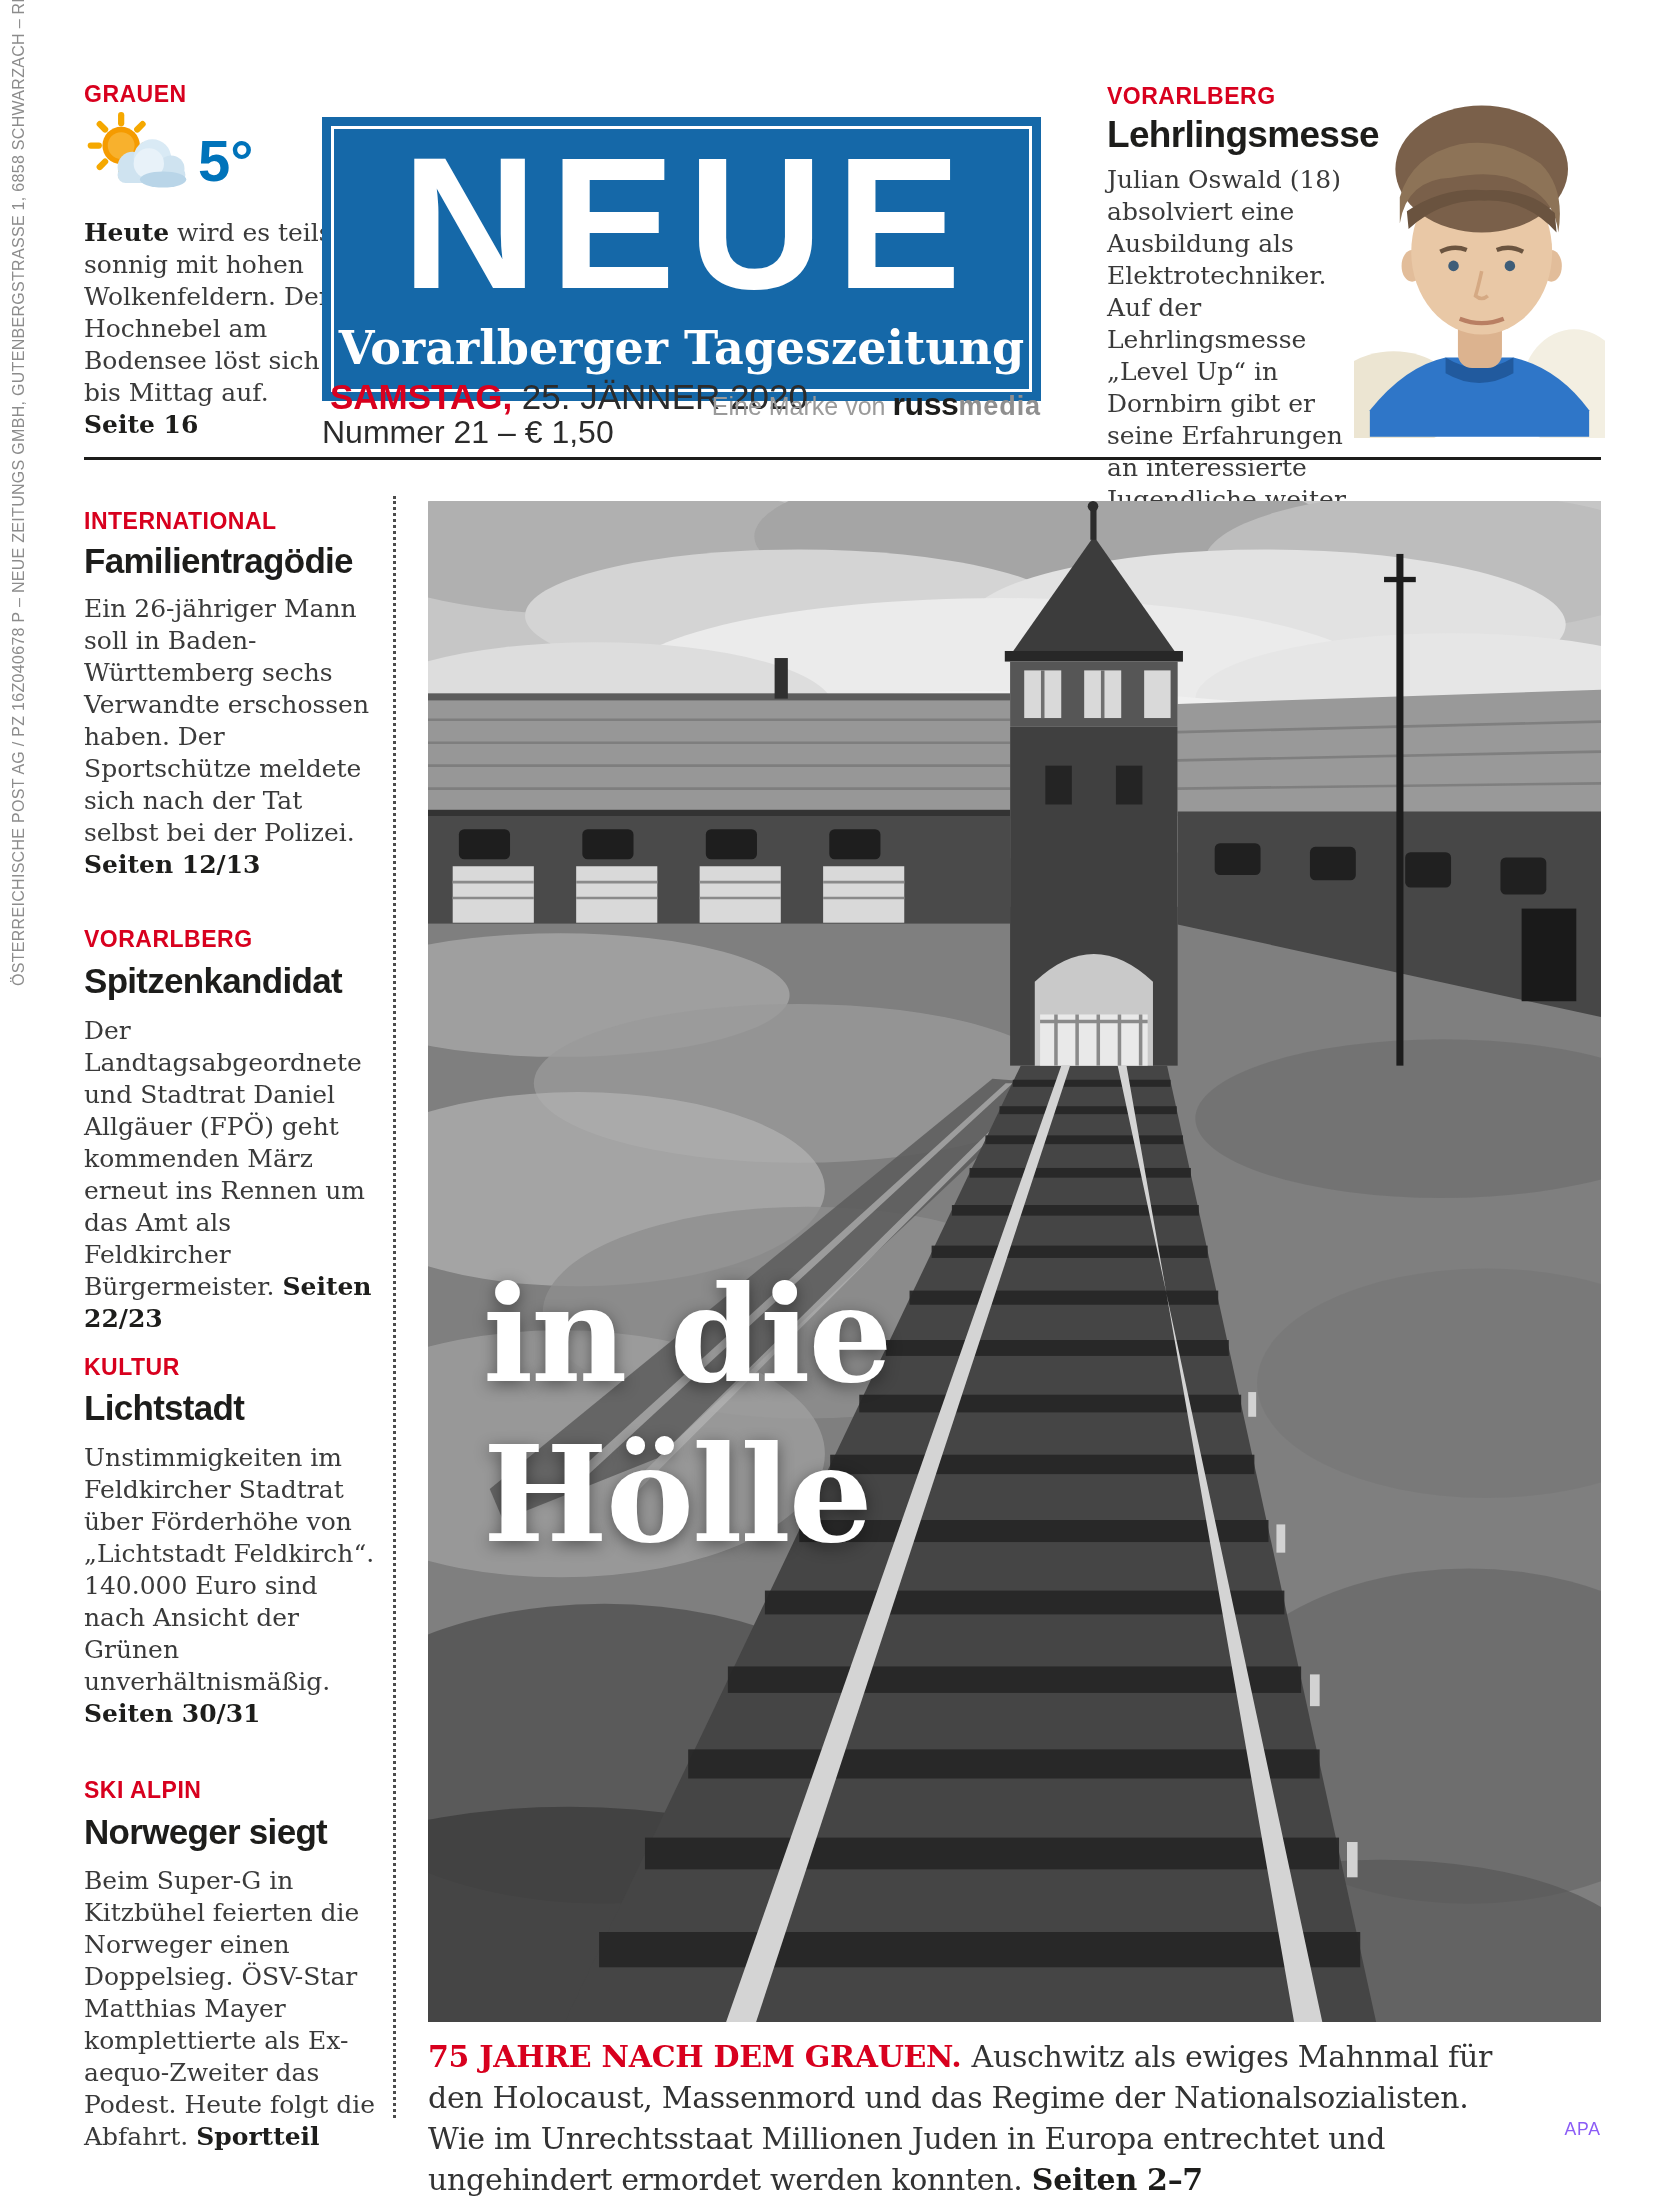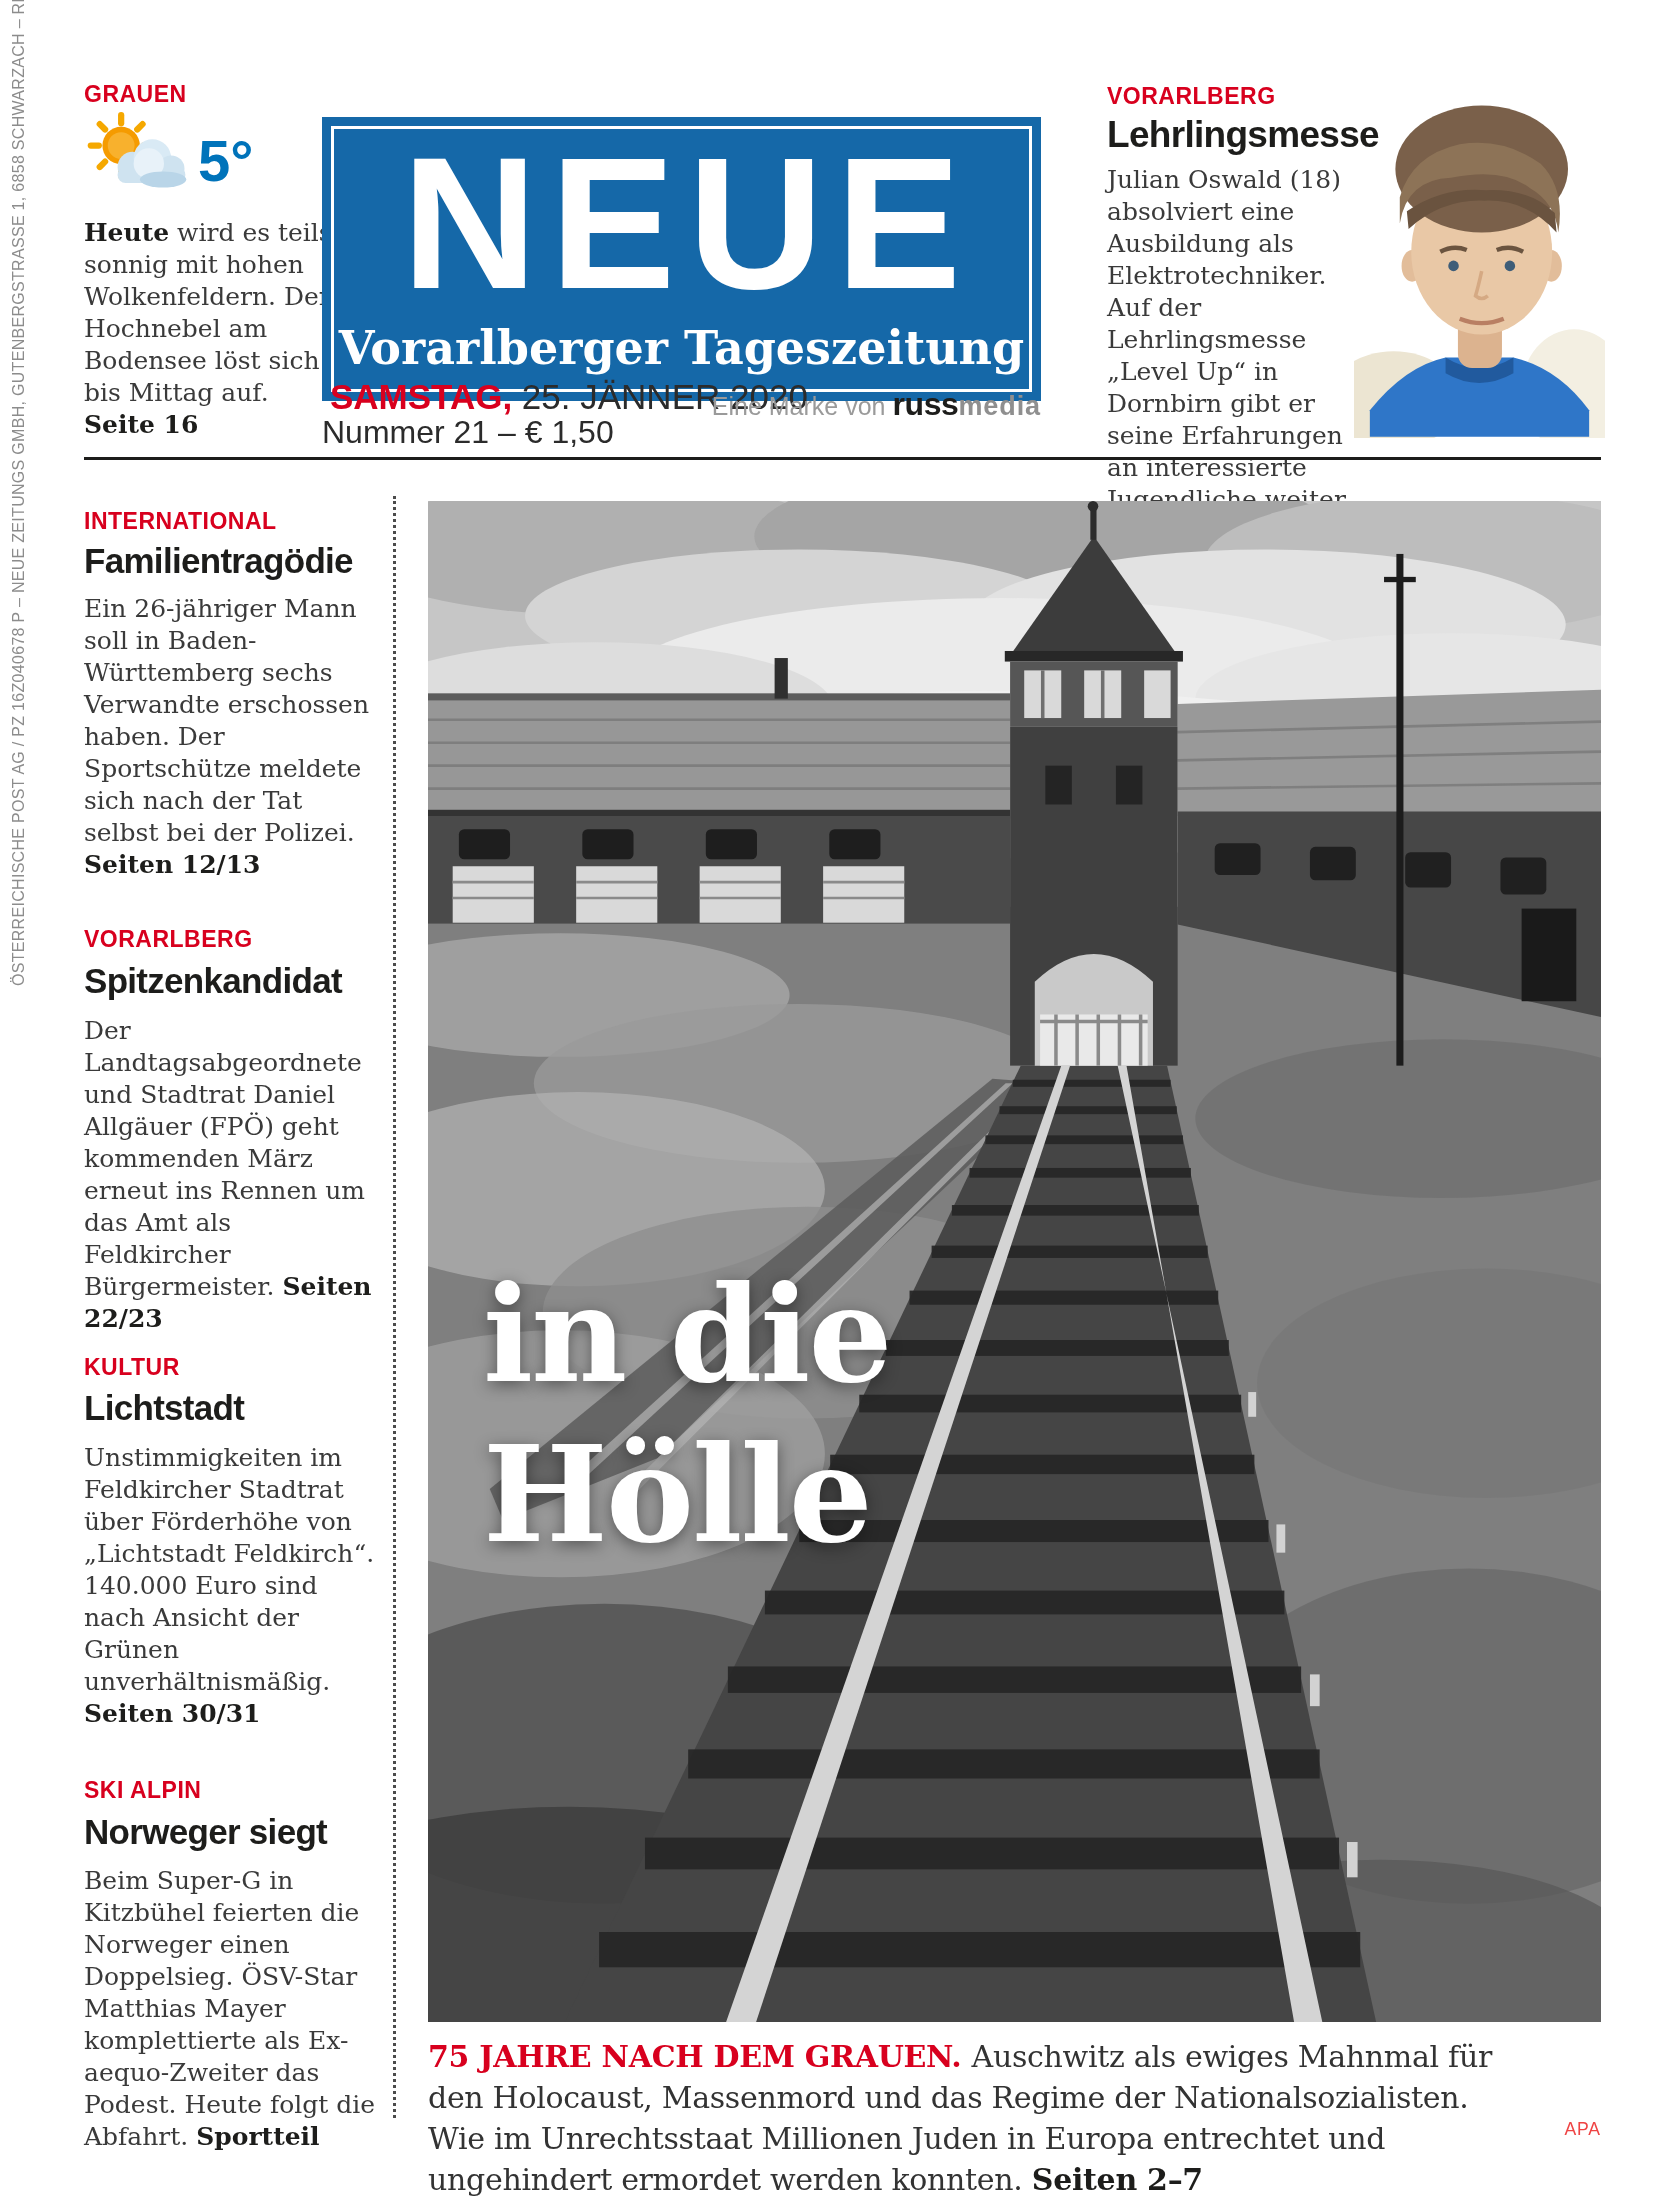--- a/index.html
+++ b/index.html
@@ -52,21 +52,21 @@
   
   .hero{left:428px;top:501px;width:1173px;height:1521px;overflow:hidden;background:#c9c9c9;}
   .hero svg{position:absolute;inset:0;width:100%;height:100%;}
   .headline{position:absolute;left:55px;top:754px;color:#fff;
     font:700 132px/160px "DejaVu Serif",serif;letter-spacing:-1.8px;
     text-shadow:0 3.5px 16px rgba(0,0,0,.45);}
   .caption{left:428px;top:2036px;width:1098px;
     font:400 30px/41px "DejaVu Serif",serif;color:#333;letter-spacing:-0.3px;}
   .caption .cap-label{font-weight:700;color:var(--red);}
   .credit{left:428px;top:2121px;width:1173px;text-align:right;
-    font:400 17.6px/1 "Liberation Sans",sans-serif;color:#ef4444;letter-spacing:0.9px;}
+    font:400 17.6px/1 "Liberation Sans",sans-serif;color:#8b5cf6;letter-spacing:0.9px;}
 </style>
 </head>
 <body>
 
 <div class="abs publisher">ÖSTERREICHISCHE POST AG / PZ 16Z040678 P – NEUE ZEITUNGS GMBH, GUTENBERGSTRASSE 1, 6858 SCHWARZACH – RETOUREN AN PF 555, 1008 WIEN</div>
 
 <div class="abs label" style="left:84px;top:83px;">GRAUEN</div>
 
 <div class="abs" style="left:81px;top:111px;width:116px;height:95px;">
   <svg viewBox="0 0 130 105" width="116" height="95">

